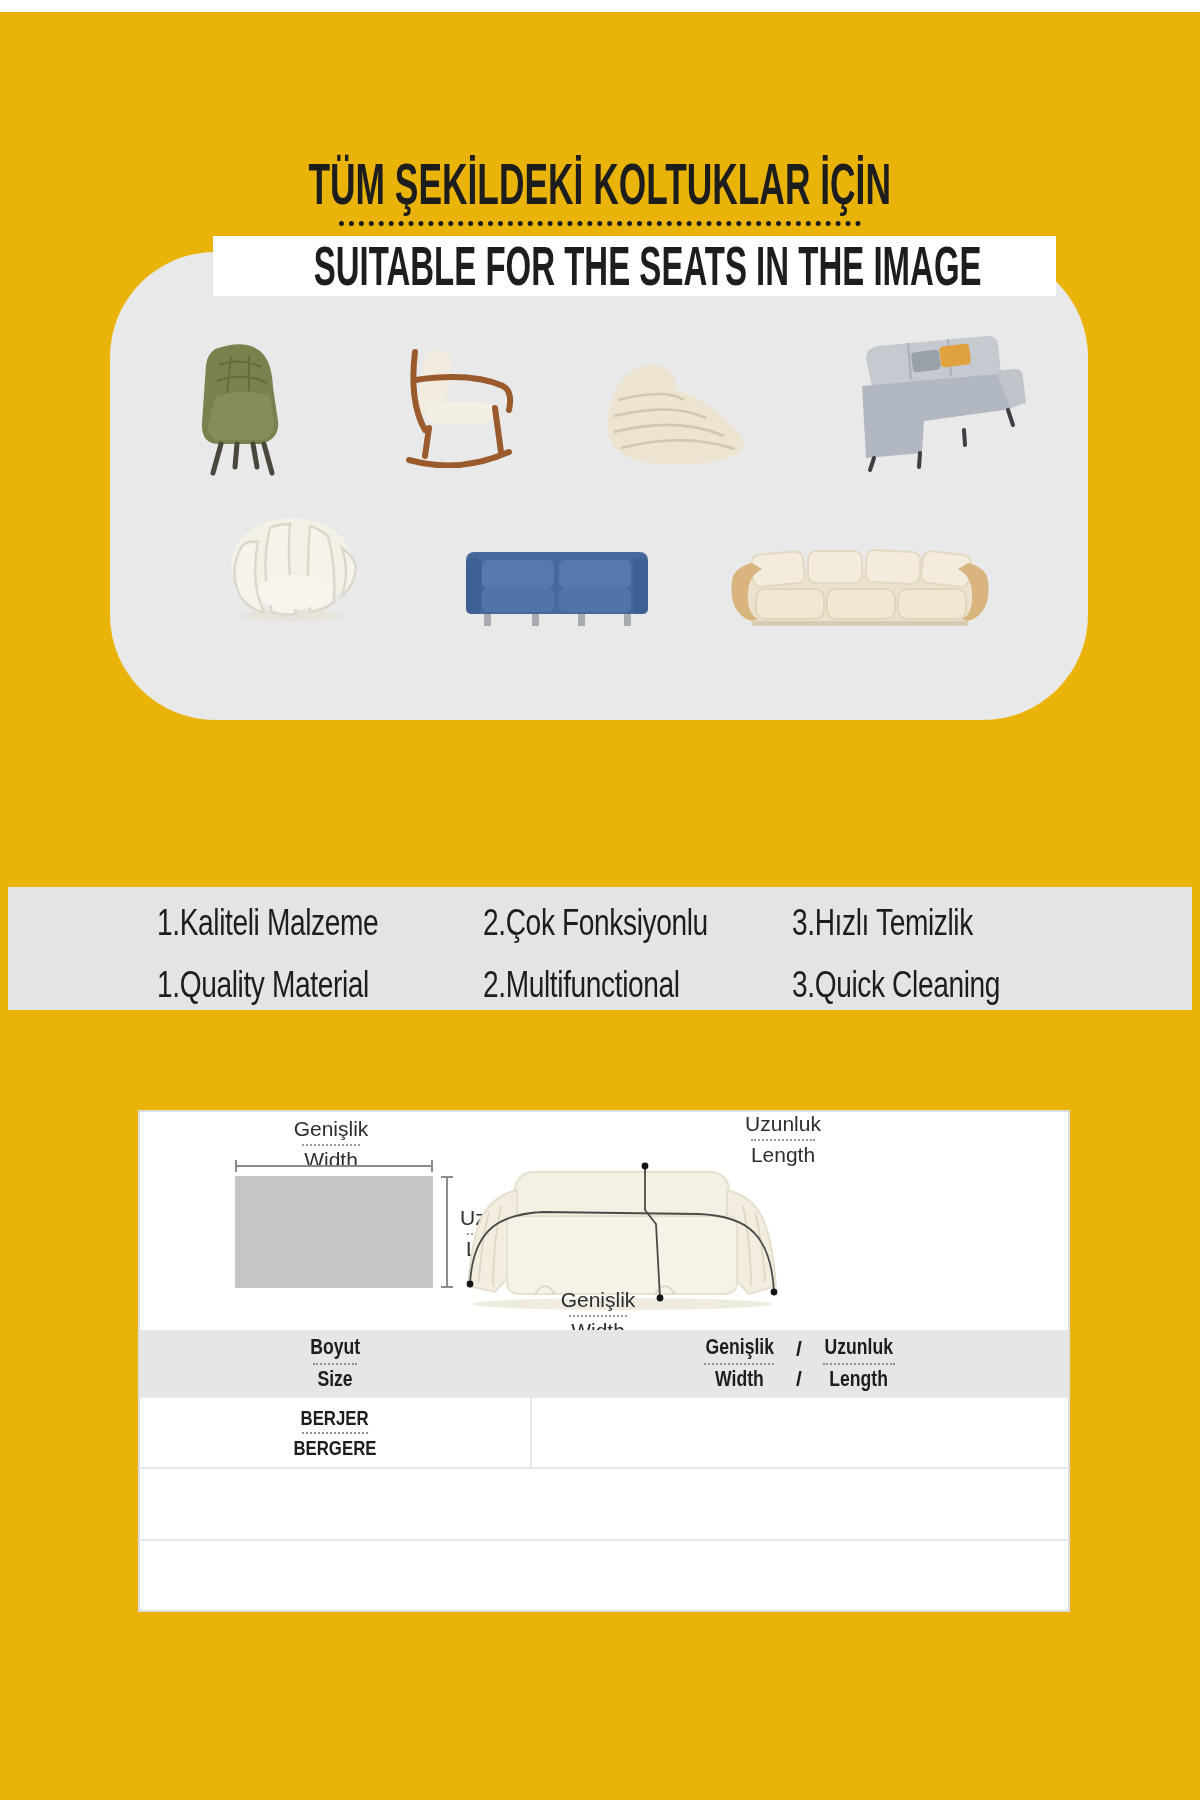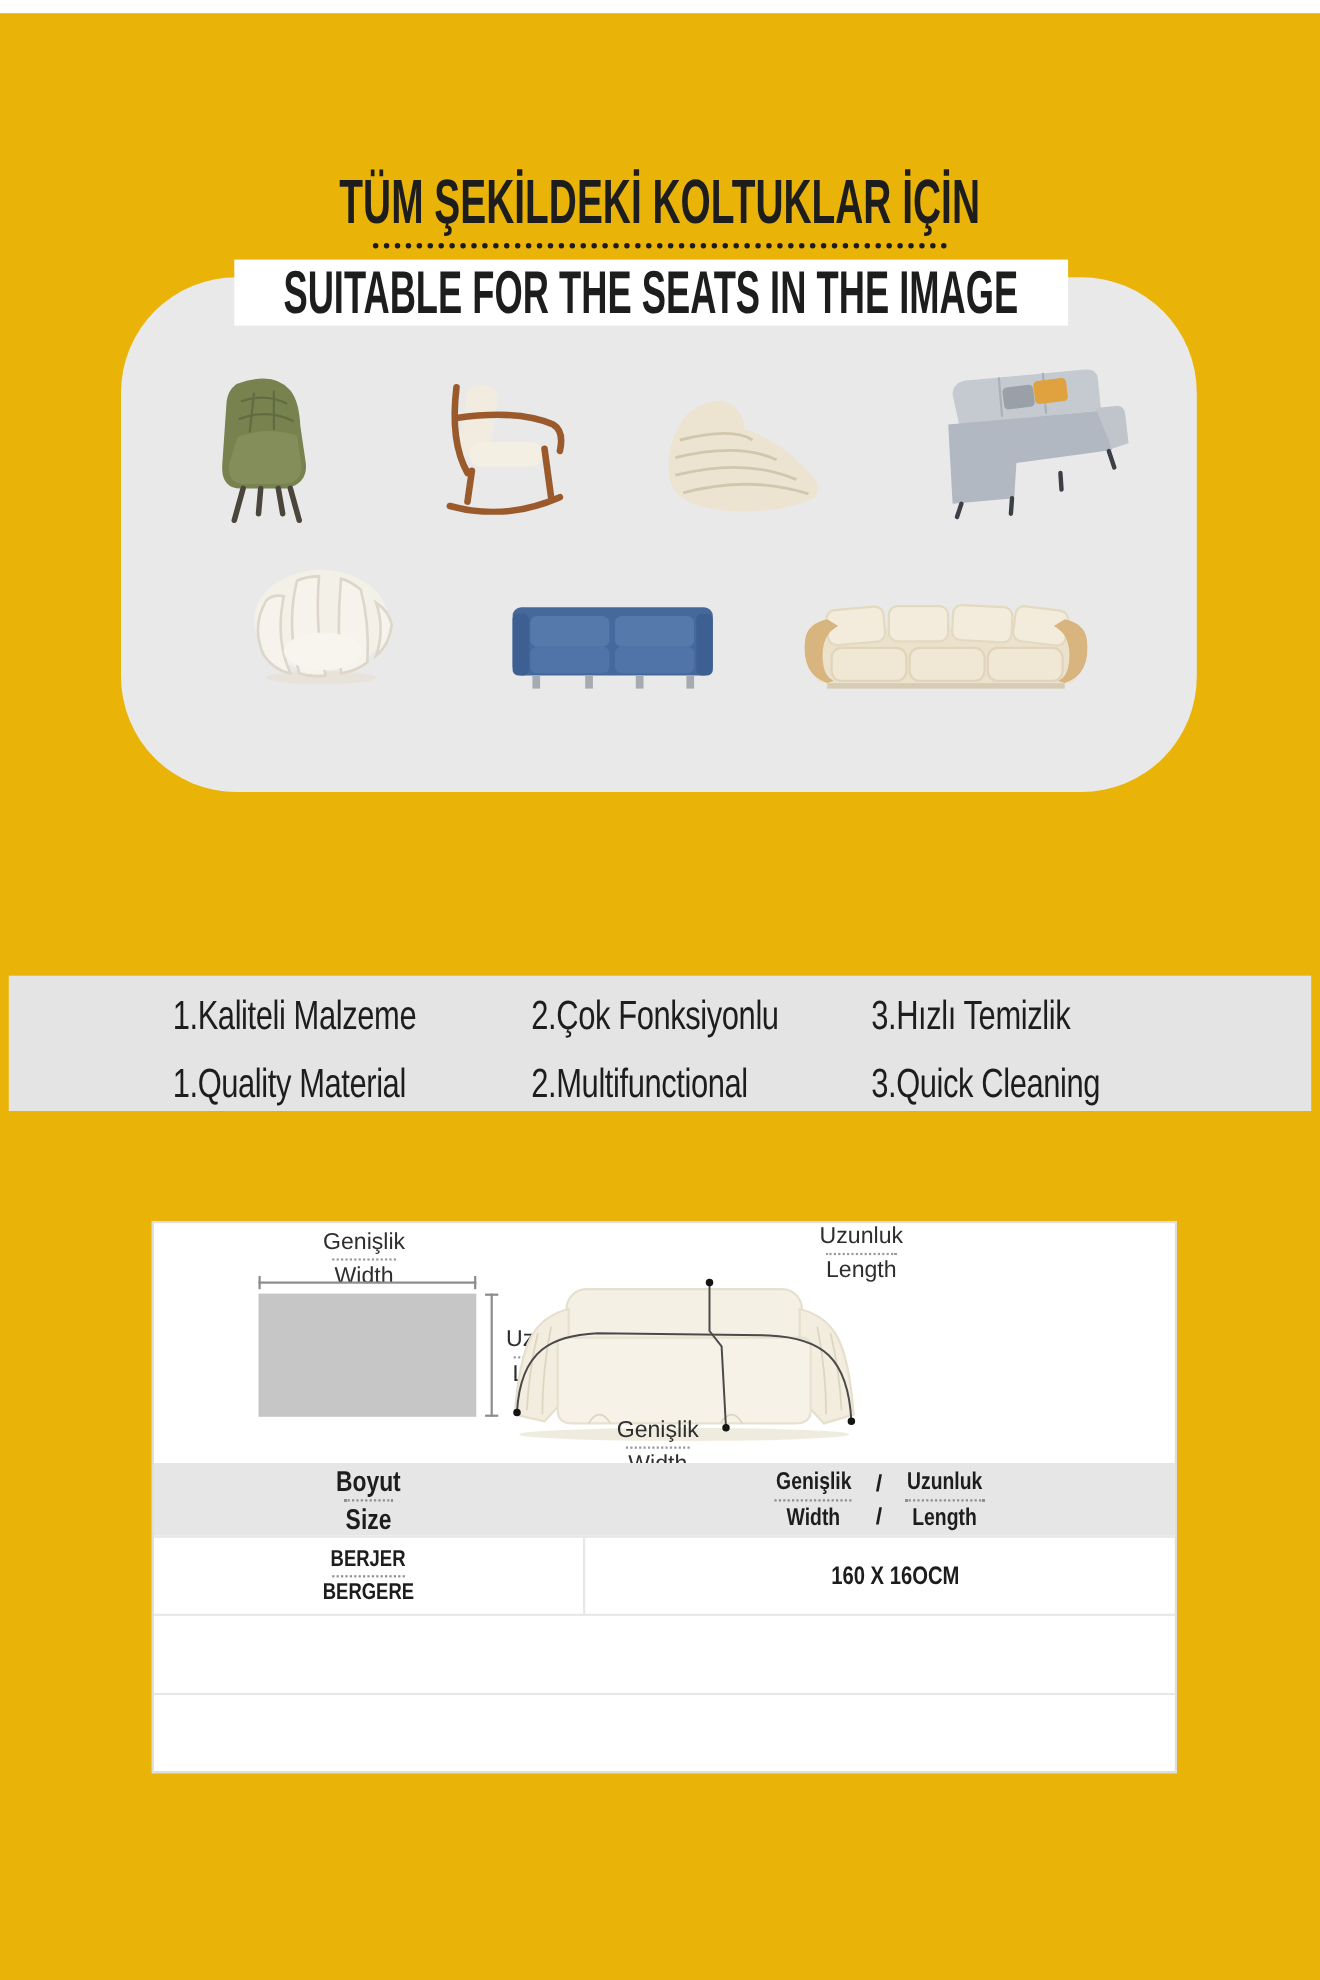--- a/index.html
+++ b/index.html
@@ -10,23 +10,23 @@
   }
   .abs { position:absolute; }
 
   
   .title-tr { top:144px; left:0; width:1200px; text-align:center;
     font-size:57px; font-weight:700; line-height:1; white-space:nowrap; }
   .sq62 { display:inline-block; transform:scaleX(.62); transform-origin:center; }
   .sq60 { display:inline-block; transform:scaleX(.60); transform-origin:center; }
   .dotted-divider { top:209px; left:339px; width:522px; height:0;
     border-top:5px dotted #1c1c1c; }
-  .suitable-band { top:224px; left:213px; width:758px; height:60px;
+  .suitable-band { top:224px; left:213px; width:816px; height:60px;
     background:#ffffff; z-index:3; display:flex; align-items:center; justify-content:center;
-    font-size:55px; font-weight:700; white-space:nowrap; }
+    font-size:55px; font-weight:700; white-space:nowrap;padding-left:27px; }
 
   
   .furn-container { top:240px; left:110px; width:978px; height:468px;
     border-radius:105px; z-index:1; }
   .furn { z-index:2; }
 
   
   .feature-band { top:875px; left:8px; width:1184px; height:123px; }
   .feat-col { position:absolute; top:0; height:100%; }
   .feat-line { position:absolute; left:0; white-space:nowrap;
@@ -54,21 +54,21 @@
 
   .fabric-rect { background:#c6c6c6; }
 
   
   .tbl-header { left:0; top:218px; width:928px; height:66px; background:#e6e6e6;
     display:flex; align-items:center; }
   .stack { display:flex; flex-direction:column; align-items:center; line-height:1.1; }
   .stack .dots { border-top:2px dotted #8f8f8f; margin:3px 0 2px 0; }
   .bcond { font-weight:700; display:inline-block; transform:scaleX(.8); transform-origin:center; white-space:nowrap; }
   .hdr-size { position:absolute; left:0; top:0; width:390px; height:66px;
-    display:flex; align-items:flex-end; justify-content:center; font-size:26px; }
+    display:flex; align-items:center; justify-content:center; font-size:22px; }
   .hdr-dims { position:absolute; left:390px; top:0; width:538px; height:66px;
     display:flex; align-items:center; justify-content:center; gap:14px; font-size:22px; }
   .slash-col { display:flex; flex-direction:column; justify-content:space-between;
     height:54px; font-weight:700; font-size:21px; padding-top:1px; }
   .rows { left:0; top:284px; width:928px; height:214px; display:flex; flex-direction:column; }
   .trow { display:flex; border-top:2px solid #e7e7e7; flex:1;gap:28px; }
   .tcell-label { width:390px; border-right:2px solid #e7e7e7;
     display:flex; align-items:center; justify-content:center; font-size:21px; }
   .tcell-value { flex:1; display:flex; align-items:center; justify-content:center;
     font-size:23px; font-weight:700; }
@@ -288,23 +288,20 @@
 
     <div class="abs rows">
       <div class="trow">
         <div class="tcell-label">
           <div class="stack">
             <span class="bcond">BERJER</span>
             <span class="dots" style="width:66px;"></span>
             <span class="bcond">BERGERE</span>
           </div>
         </div>
-        <div class="tcell-value">
-          <span class="bcond">160 X 16OCM</span>
-        </div>
       </div>
       <div class="trow">
       </div>
       <div class="trow">
       </div>
     </div>
   </div>
 
 </div>
 

